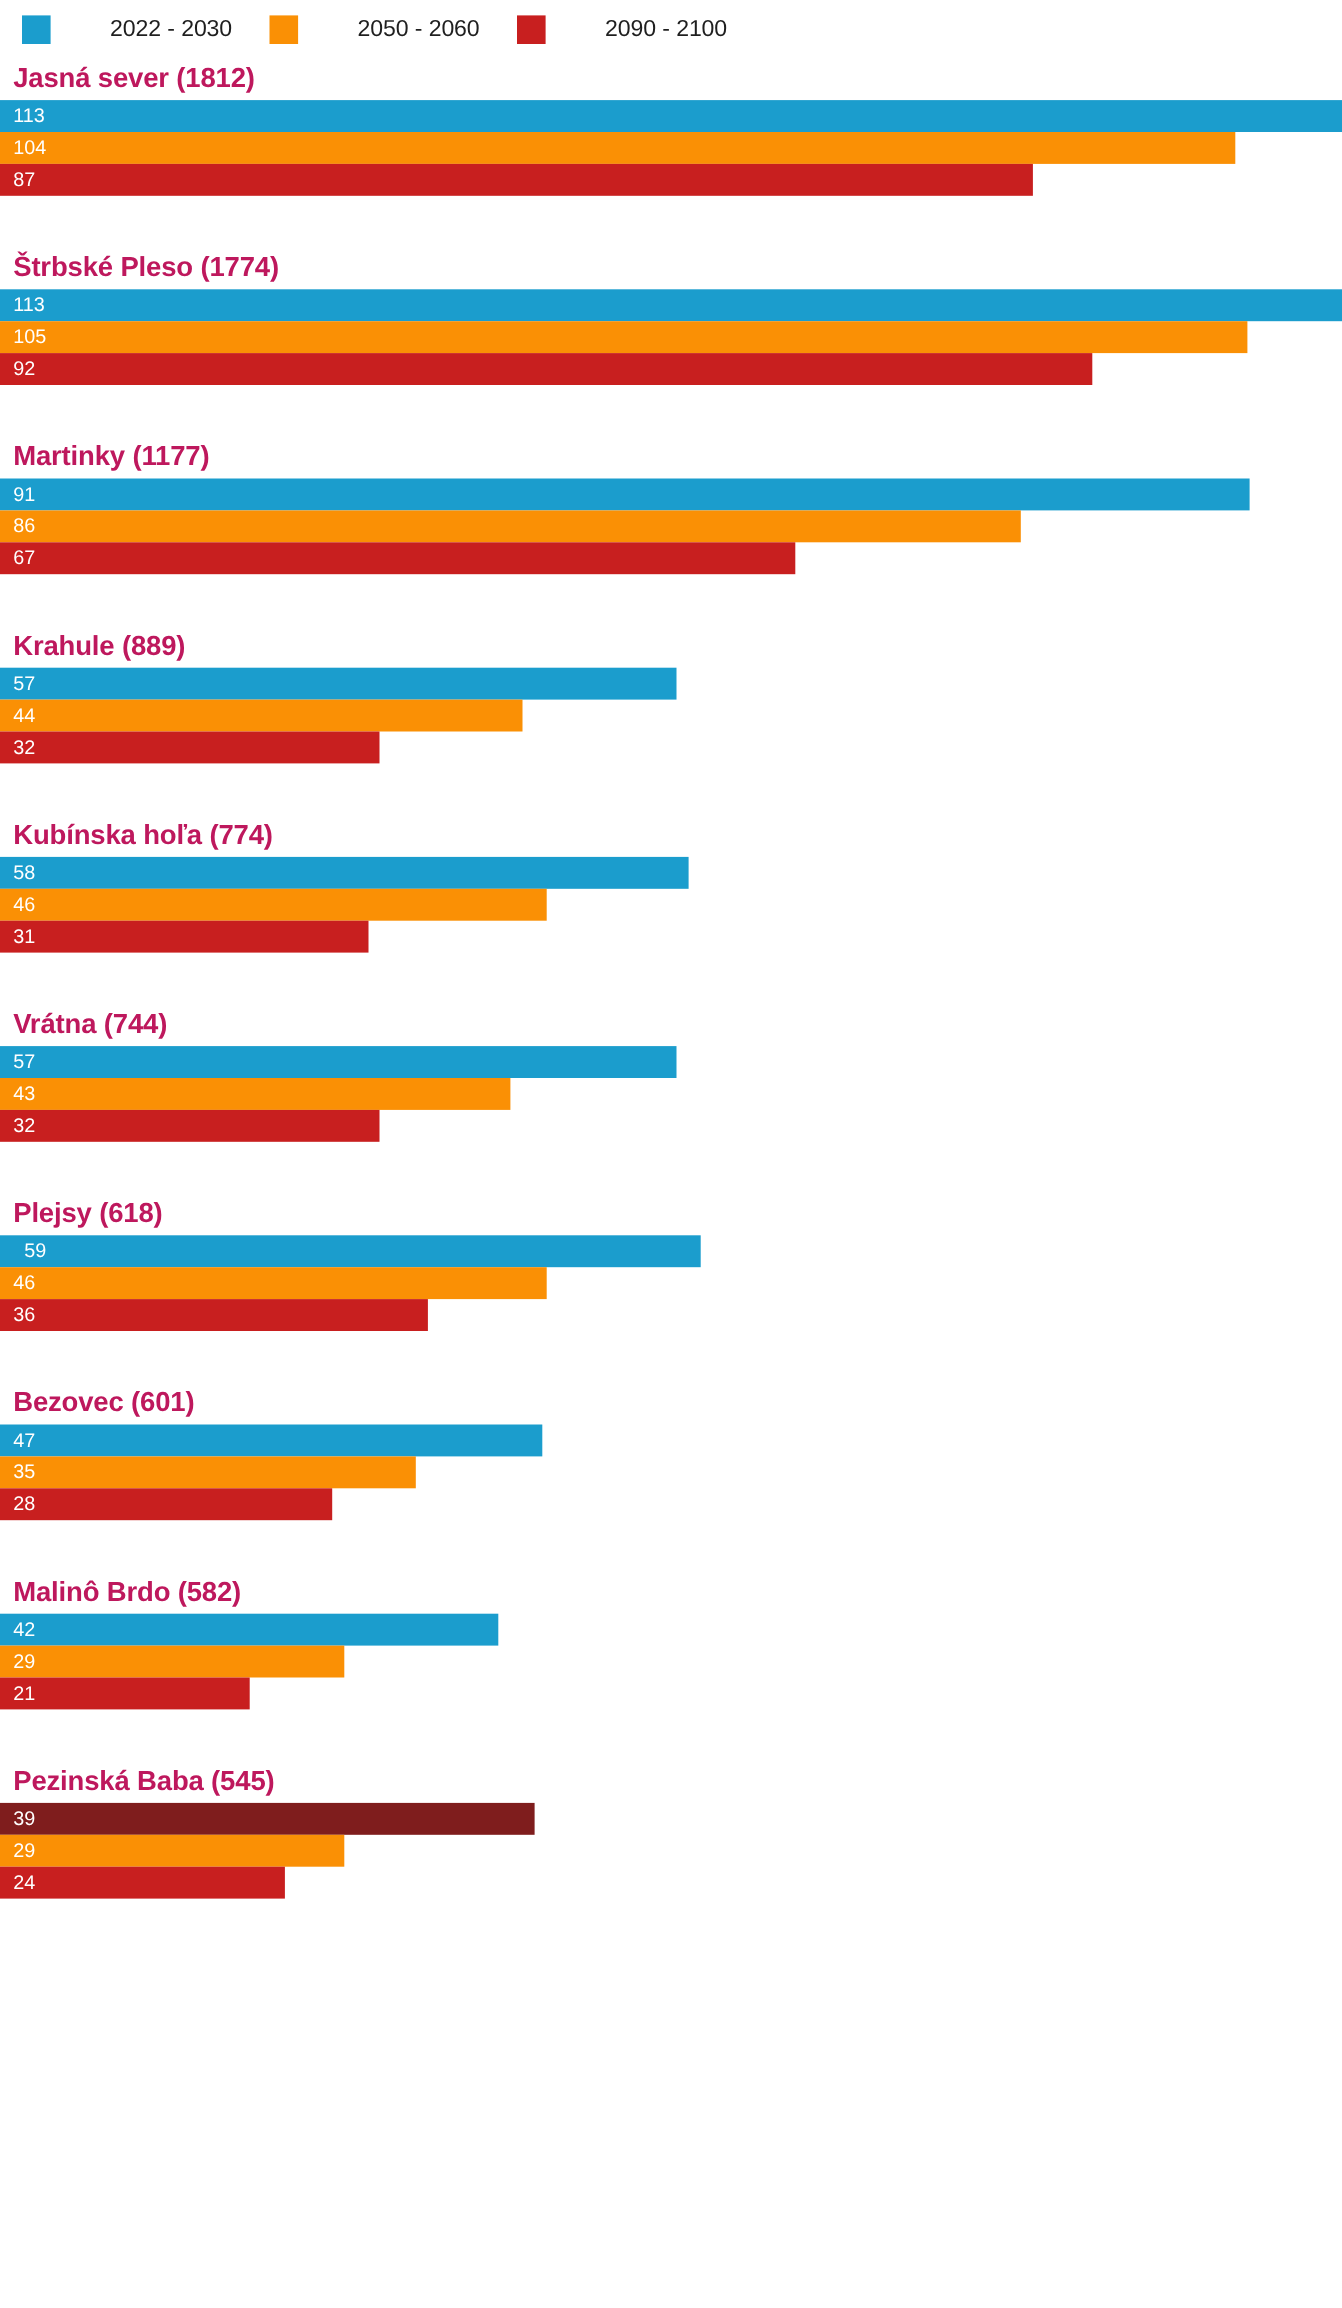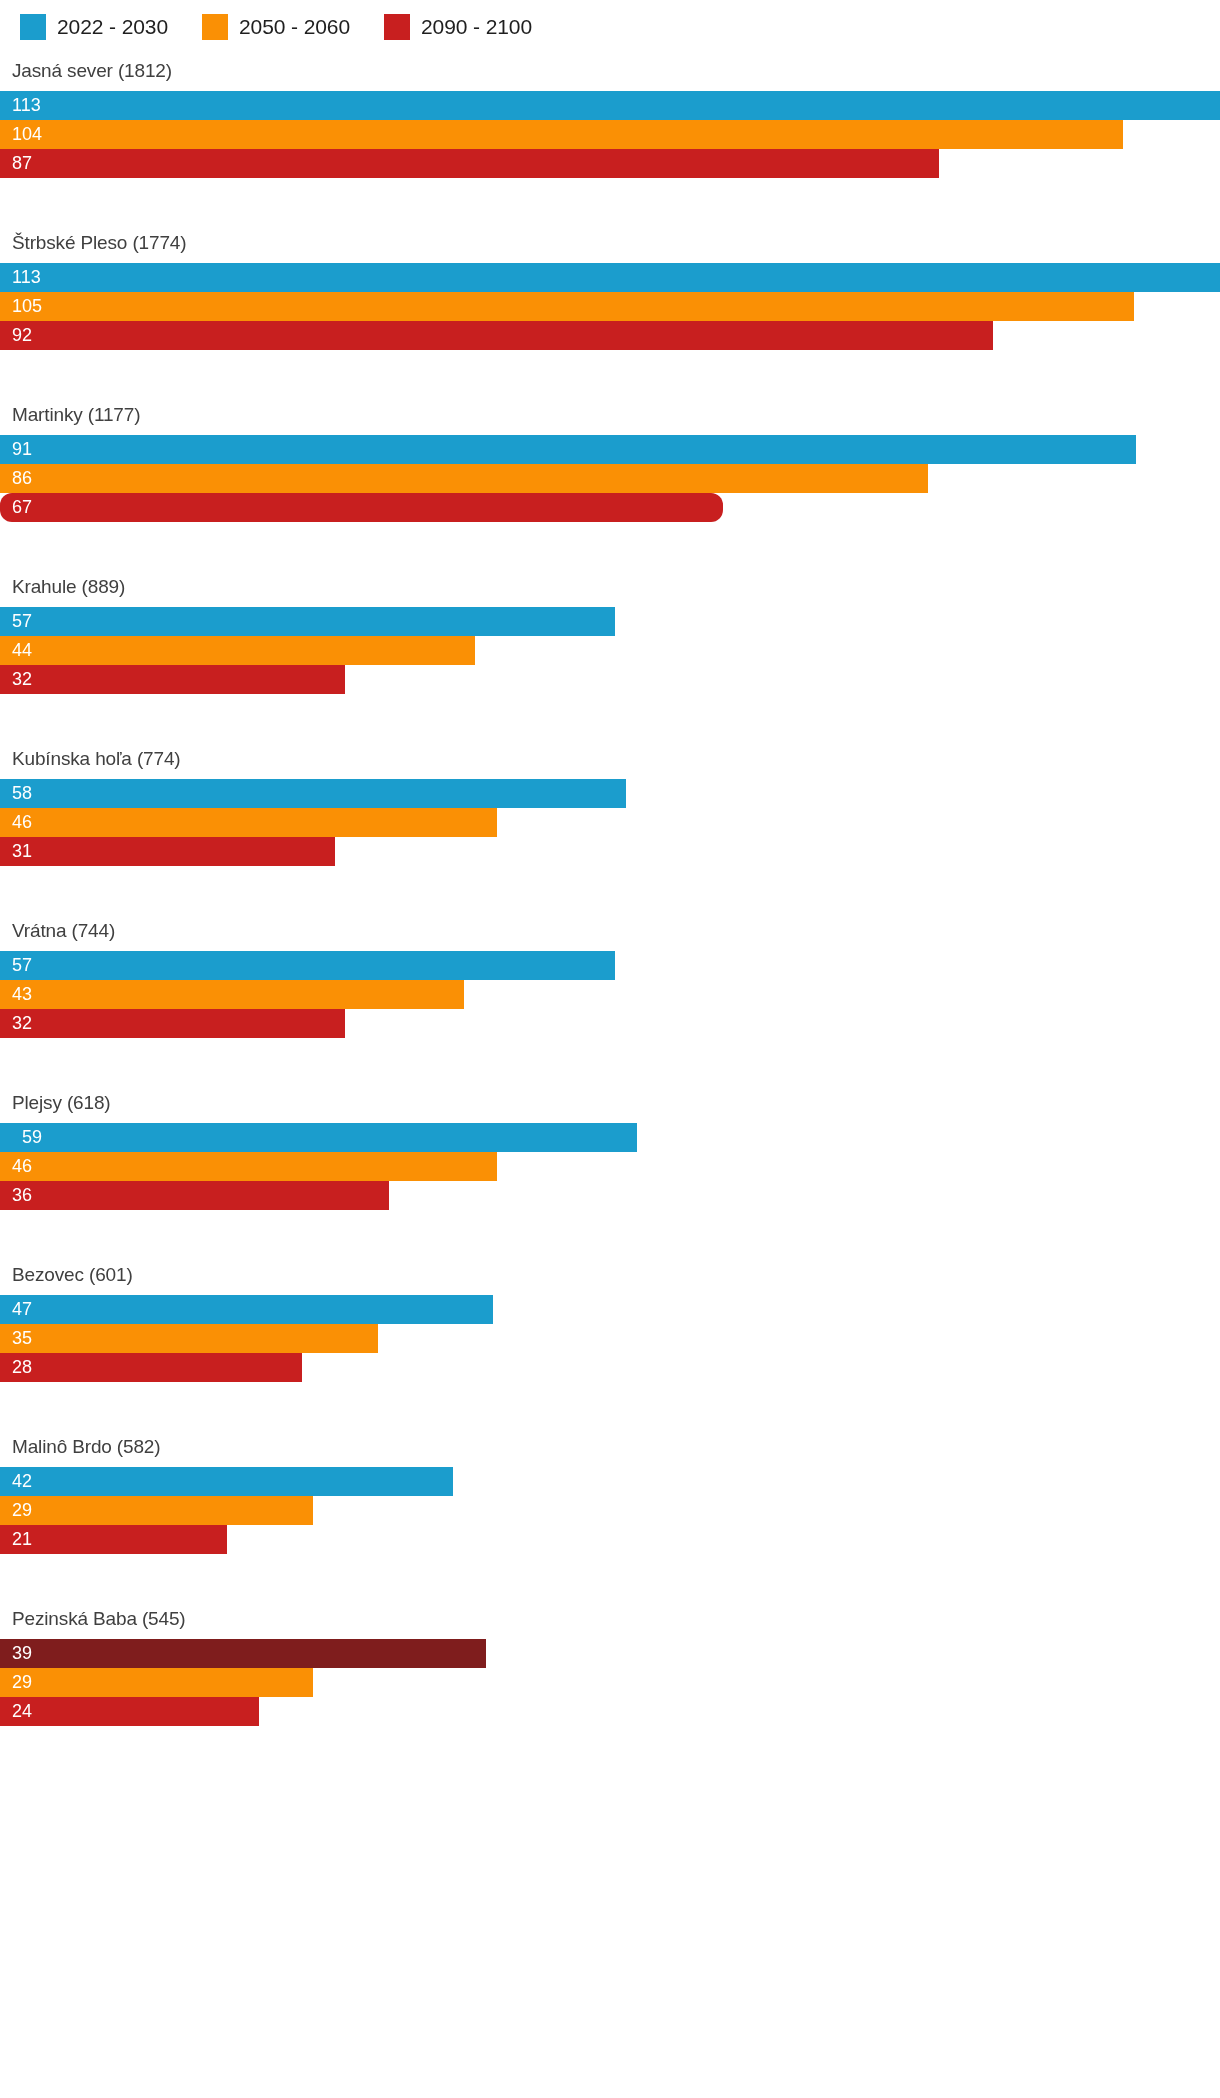--- a/index.html
+++ b/index.html
@@ -40,33 +40,34 @@
     height: 26px;
     flex: 0 0 26px;
     margin-right: 11px;
   }
   .legend-label {
     font-size: 21px;
     font-weight: 400;
     color: #1f1f1f;
     white-space: nowrap;
     letter-spacing: -0.1px;
+    margin-left: 43px;
   }
 
   
   .groups {
     display: block;
   }
   .bar-group {
     margin-bottom: 0;
   }
   .group-title {
-    font-size: 19px;
-    font-weight: normal;
-    color: #404040;
+    font-size: 25px;
+    font-weight: bold;
+    color: #be185d;
     padding: 0 0 9px 12px;
     letter-spacing: -0.15px;
     line-height: 22px;
   }
   .group-title-spacer-top {
     height: 16px;
   }
   .bars {
     display: block;
   }
@@ -169,21 +170,21 @@
             <div class="bar-fill" style="background: rgb(27, 157, 205); width: 1136px;">
               <span class="bar-value">91</span>
             </div>
           </div>
           <div class="bar-row">
             <div class="bar-fill" style="background: rgb(250, 144, 5); width: 928.496px;">
               <span class="bar-value">86</span>
             </div>
           </div>
           <div class="bar-row">
-            <div class="bar-fill" style="background: rgb(200, 31, 31); width: 723.363px; border-radius: 12px;">
+            <div class="bar-fill" style="background: rgb(200, 31, 31); width: 723.363px;">
               <span class="bar-value">67</span>
             </div>
           </div>
         </div>
         <div class="group-gap"></div>
       </div>
       <div class="bar-group">
         <div class="group-title-spacer-top"></div>
         <div class="group-title">Krahule (889)</div>
         <div class="bars">

